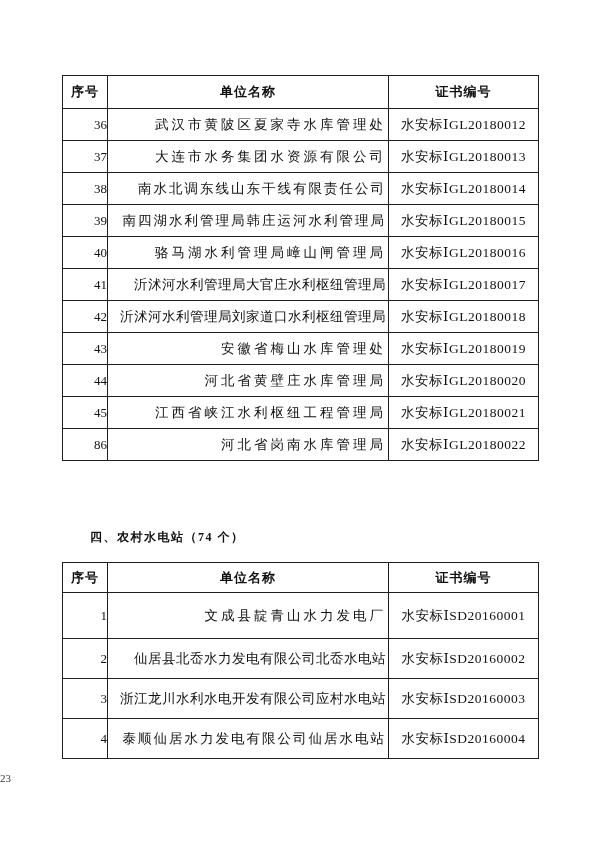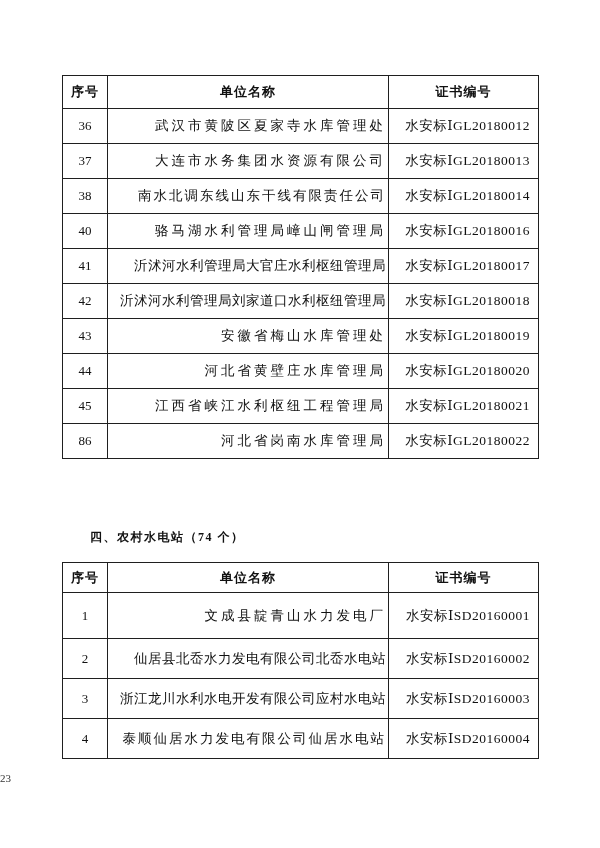--- a/index.html
+++ b/index.html
@@ -32,39 +32,39 @@
     text-align: center;
     letter-spacing: 1px;
     padding: 0;
   }
   #table-1 tr.hdr { height: 33px; }
   #table-1 tr.row { height: 32px; }
   #table-2 tr.hdr { height: 30px; }
   #table-2 tr.row { height: 40px; }
   #table-2 tr.row-tall { height: 46px; }
   td.serial {
-    text-align: center;
+    text-align: right;
     font-size: 13px;
     padding: 0;
   }
   td.unit {
     text-align: right;
     padding: 0 2px 0 12px;
     font-size: 13.5px;
     white-space: nowrap;
   }
   td.unit.sp3 { letter-spacing: 3px; }
   td.unit.sp2 { letter-spacing: 2px; }
   td.unit.sp1 { letter-spacing: 0.5px; }
   td.cert {
-    text-align: right;
+    text-align: center;
     font-size: 13.5px;
     letter-spacing: 0.5px;
     white-space: nowrap;
-    padding: 8px;
+    padding: 0;
   }
   .section-heading {
     position: absolute;
     left: 90px;
     top: 529px;
     font-size: 12px;
     font-weight: bold;
     letter-spacing: 1.5px;
   }
   .page-number {
@@ -101,20 +101,25 @@
     </tr>
     <tr class="row">
       <td class="serial">37</td>
       <td class="unit sp3">大连市水务集团水资源有限公司</td>
       <td class="cert">水安标ⅠGL20180013</td>
     </tr>
     <tr class="row">
       <td class="serial">38</td>
       <td class="unit sp2">南水北调东线山东干线有限责任公司</td>
       <td class="cert">水安标ⅠGL20180014</td>
+    </tr>
+    <tr class="row">
+      <td class="serial">39</td>
+      <td class="unit sp2">南四湖水利管理局韩庄运河水利管理局</td>
+      <td class="cert">水安标ⅠGL20180015</td>
     </tr>
     <tr class="row">
       <td class="serial">40</td>
       <td class="unit sp3">骆马湖水利管理局嶂山闸管理局</td>
       <td class="cert">水安标ⅠGL20180016</td>
     </tr>
     <tr class="row">
       <td class="serial">41</td>
       <td class="unit sp1">沂沭河水利管理局大官庄水利枢纽管理局</td>
       <td class="cert">水安标ⅠGL20180017</td>

